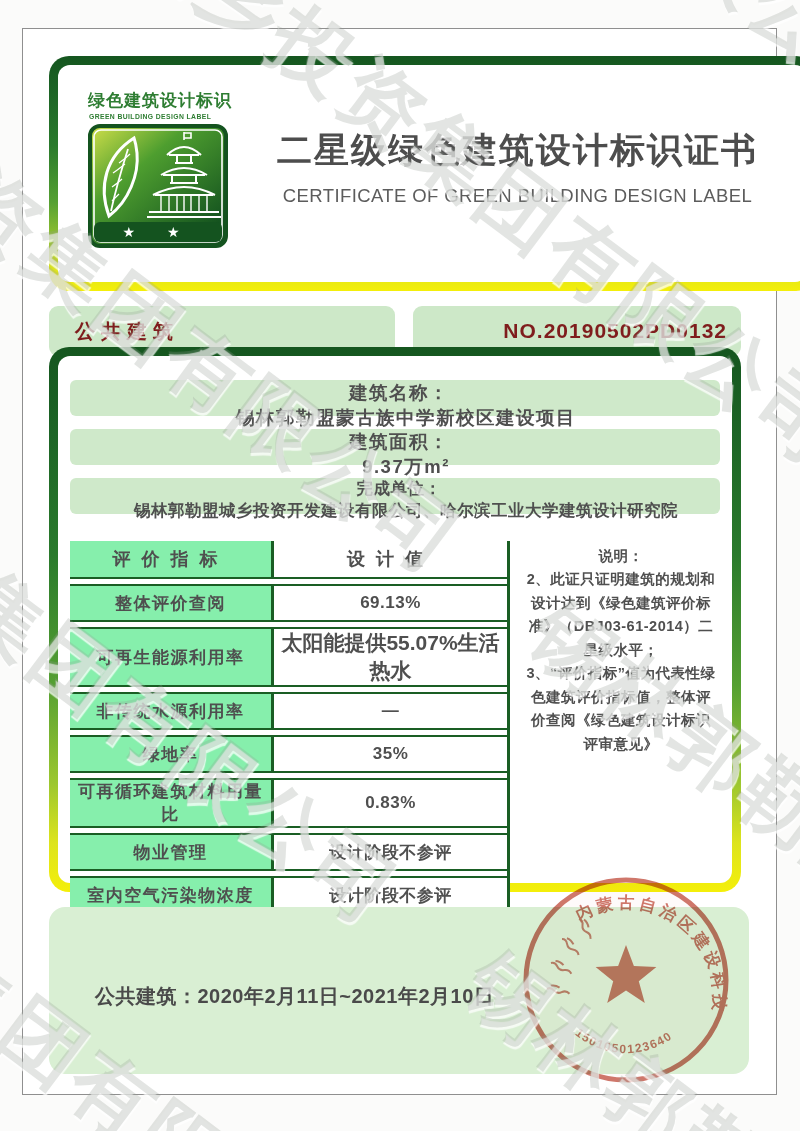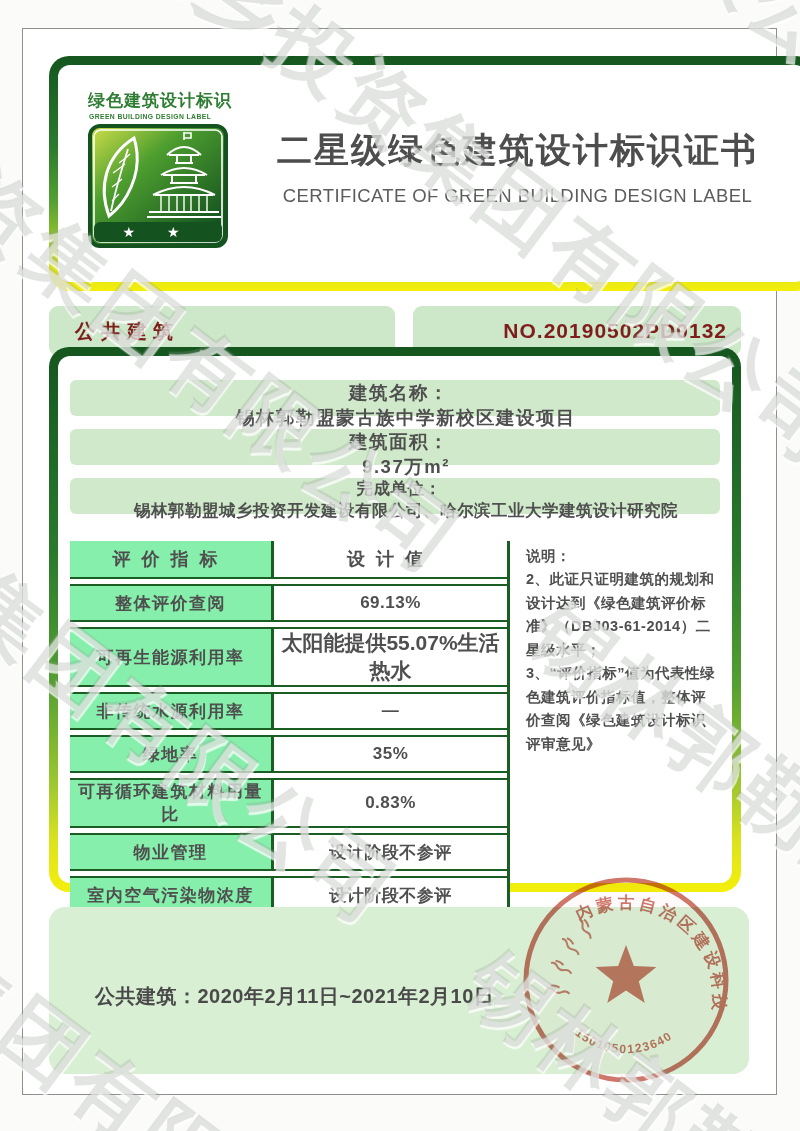--- a/index.html
+++ b/index.html
@@ -56,21 +56,21 @@
     font-size:17px; font-weight:bold; color:#4f4f4f;
   }
   table.indicators .c-label { width:204px; background:#86efac; border-right:3px solid #1a5e24; letter-spacing:1.5px; }
   table.indicators .c-value { background:#ffffff; letter-spacing:0.5px; }
   table.indicators tr.head th { border-top:none; letter-spacing:11px; font-size:18px; }
   table.indicators .c-value.long { font-size:21px; letter-spacing:0; }
   .notes {
     flex:1; border-left:3px solid #1a5e24; padding:4px 4px 0 16px;
     font-size:14.5px; font-weight:bold; color:#4f4f4f; line-height:1.62; letter-spacing:0.5px;
   }
-  .notes p { margin:0; }
+  .notes p { margin:0;text-align:center; }
   
   .footer-box {
     position:absolute; left:26px; top:878px; width:700px; height:167px;
     background:#d9efd3; border-radius:16px;
   }
   .footer-text { position:absolute; top:76px; font-size:20px; font-weight:bold; color:#4a4a4a; letter-spacing:0.5px; white-space:nowrap; }
   .validity { left:46px; }
   .issue { left:486px; }
   .seal { position:absolute; left:468px; top:-36px; width:218px; height:218px; opacity:0.82; mix-blend-mode:multiply; }
   

